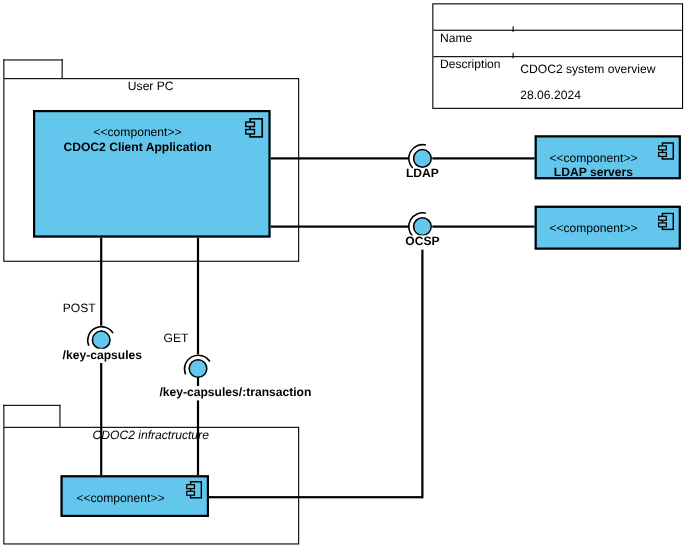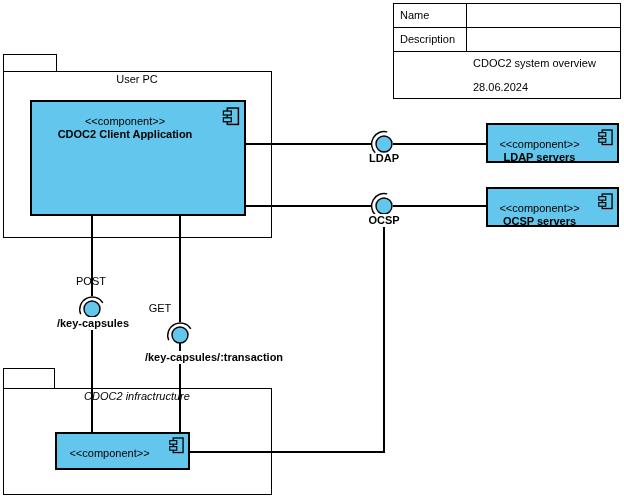--- a/index.html
+++ b/index.html
@@ -10,21 +10,21 @@
   *{box-sizing:border-box;margin:0;padding:0;}
   body{
     width:624px;height:500px;background:var(--bg);
     font-family:"Liberation Sans","DejaVu Sans",sans-serif;
     font-size:11px;color:#000;overflow:hidden;position:relative;
   }
   .abs{position:absolute;}
   
   .meta{left:393px;top:3px;width:228px;height:96px;border:1px solid var(--line);background:var(--bg);}
   .meta .row{display:flex;height:24px;border-bottom:1px solid var(--line);}
-  .meta .row .cell-l{width:73px;border-right:1px solid var(--line);padding:5px 0 0 6px;}
+  .meta .row .cell-l{width:73px;border-right:1px solid var(--line);padding:5px 0 0 6px;margin-top:20px;}
   .meta .row .cell-v{flex:1;padding:5px 0 0 6px;margin-top:48px;}
   .meta .row-empty{height:46px;border-bottom:none;}
   
   .pkg-tab{border:1.2px solid var(--line);border-bottom:none;background:var(--bg);}
   .pkg-body{border:1.2px solid var(--line);background:transparent;}
   .pkg-title{transform:translateX(-50%);white-space:nowrap;}
   
   .comp{background:var(--fill);border:2px solid var(--line);text-align:center;}
   .comp .txt{margin-right:26px;padding-top:3px;line-height:13px;margin-top:10px;}
   .comp .name{font-weight:bold;}
@@ -99,21 +99,20 @@
   <svg style="right:4px;top:4px;" width="15" height="17" viewBox="0 0 16 18">
     <rect x="4.5" y="1" width="10.5" height="15.5" style="fill:none;stroke:var(--line);stroke-width:1.4"></rect>
     <rect x="0.8" y="3.8" width="7.5" height="3.8" style="fill:var(--fill);stroke:var(--line);stroke-width:1.2"></rect>
     <rect x="0.8" y="10.2" width="7.5" height="3.8" style="fill:var(--fill);stroke:var(--line);stroke-width:1.2"></rect>
   </svg>
 </div>
 
 <div class="abs comp" style="left:486px;top:187px;width:133px;height:40px;">
   <div class="txt">
     <div>&lt;&lt;component&gt;&gt;</div>
-    <div class="name">OCSP servers</div>
   </div>
   <svg style="right:4px;top:4px;" width="15" height="17" viewBox="0 0 16 18">
     <rect x="4.5" y="1" width="10.5" height="15.5" style="fill:none;stroke:var(--line);stroke-width:1.4"></rect>
     <rect x="0.8" y="3.8" width="7.5" height="3.8" style="fill:var(--fill);stroke:var(--line);stroke-width:1.2"></rect>
     <rect x="0.8" y="10.2" width="7.5" height="3.8" style="fill:var(--fill);stroke:var(--line);stroke-width:1.2"></rect>
   </svg>
 </div>
 
 <div class="abs comp" style="left:55px;top:432px;width:135px;height:38px;">
   <div class="txt">
@@ -134,17 +133,17 @@
   <div class="row">
     <div class="cell-l">Description</div>
     <div class="cell-v">28.06.2024</div>
   </div>
   <div class="row row-empty"></div>
 </div>
 
 <span class="abs lbl bold" style="left:384px;top:152px;">LDAP</span>
 <span class="abs lbl bold wbg" style="left:384px;top:214px;">OCSP</span>
 
-<span class="abs lbl" style="left:91px;top:275px;">POST</span>
+<span class="abs lbl" style="left:72px;top:275px;">POST</span>
 <span class="abs lbl bold wbg" style="left:93px;top:317px;">/key-capsules</span>
 
 <span class="abs lbl" style="left:160px;top:302px;">GET</span>
 <span class="abs lbl bold wbg" style="left:191px;top:351px;margin-left:23px;">/key-capsules/:transaction</span>
 
 </body></html>

